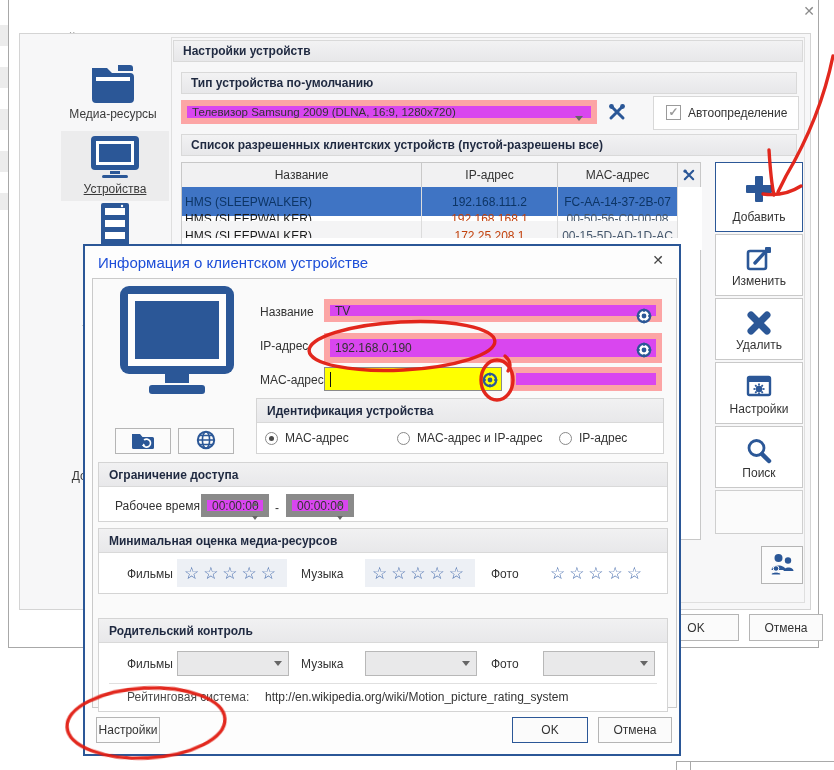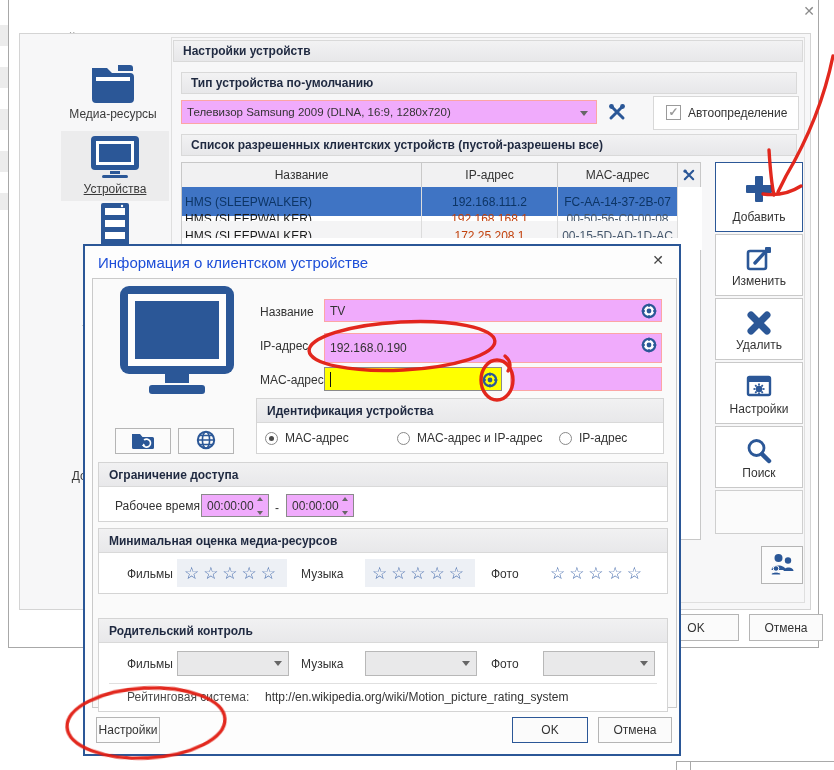--- a/index.html
+++ b/index.html
@@ -10,21 +10,21 @@
   .main-win{left:8px;top:0;width:809px;height:647px;background:#fff;border:1px solid #a8a8a8;border-top:none;}
   .title{left:16px;top:5px;font-size:13px;color:#4a4a4a;margin-top:25px;}
   .win-close{left:791px;top:2px;width:18px;height:18px;color:#8a8a8a;font-size:14px;text-align:center;line-height:18px;cursor:default;}
   .panel1{left:10px;top:33px;width:790px;height:575px;background:#f7f7f8;border:1px solid #d4d4d4;}
   .panel2{left:162px;top:37px;width:632px;height:564px;border:1px solid #dfdfdf;}
   
   .side-item{width:124px;text-align:center;color:#3a3a3a;}
   .side-sel{left:52px;top:131px;width:108px;height:70px;background:#ececed;}
   .hdrbar{background:linear-gradient(#f2f2f3,#e7e7e9);border:1px solid #d9d9d9;font-weight:bold;
           color:#1f2940;display:flex;align-items:center;padding-left:9px;box-sizing:border-box;}
-  .fld{background:#f0abfc;border:1px solid #fca5a5;box-sizing:border-box;display:flex;align-items:center;padding-left:5px;}
+  .fld{background:#d946ef;border:6px solid #fca5a5;box-sizing:border-box;display:flex;align-items:center;padding-left:5px;}
   .gbtn{background:#fbfbfb;border:1px solid #b5b5b5;box-sizing:border-box;display:flex;align-items:center;justify-content:center;color:#333;}
   .gbtn.blue{border:1px solid #2b5797;}
   
   .tbl-h{background:#f1f1f2;border-right:1px solid #c9c9c9;box-sizing:border-box;display:flex;align-items:center;justify-content:center;color:#333;}
   .cell{box-sizing:border-box;display:flex;align-items:center;border-right:1px solid #dcdcdc;height:29px;overflow:hidden;}
   .row{position:absolute;left:0;width:520px;height:17px;display:flex;}
   .c-name{width:240px;padding-left:3px;color:#1a1a1a;}
   .c-ip{width:136px;justify-content:center;color:#c2410c;}
   .c-mac{width:120px;justify-content:center;color:#44566b;}
   .c-tools{width:24px;border-right:none;background:#fff;}

